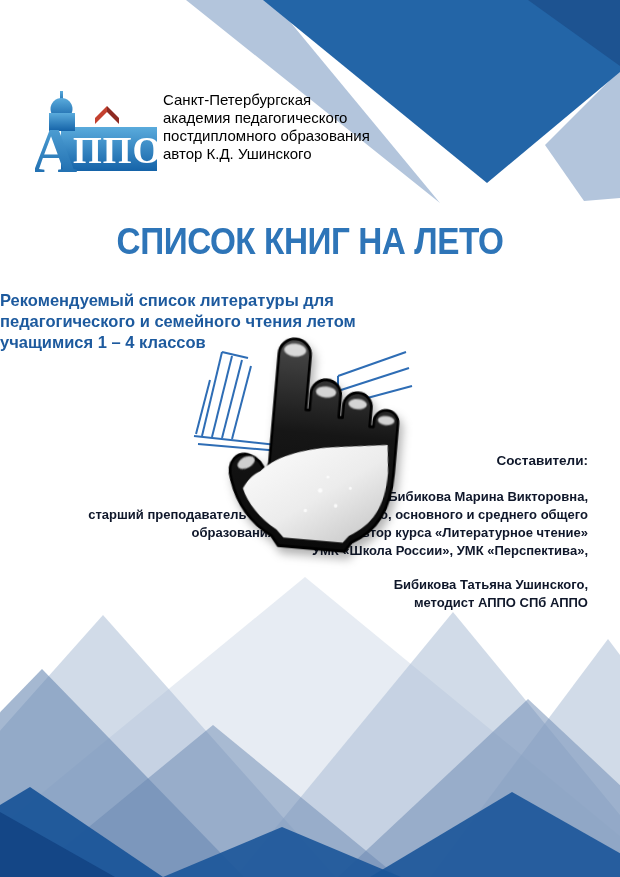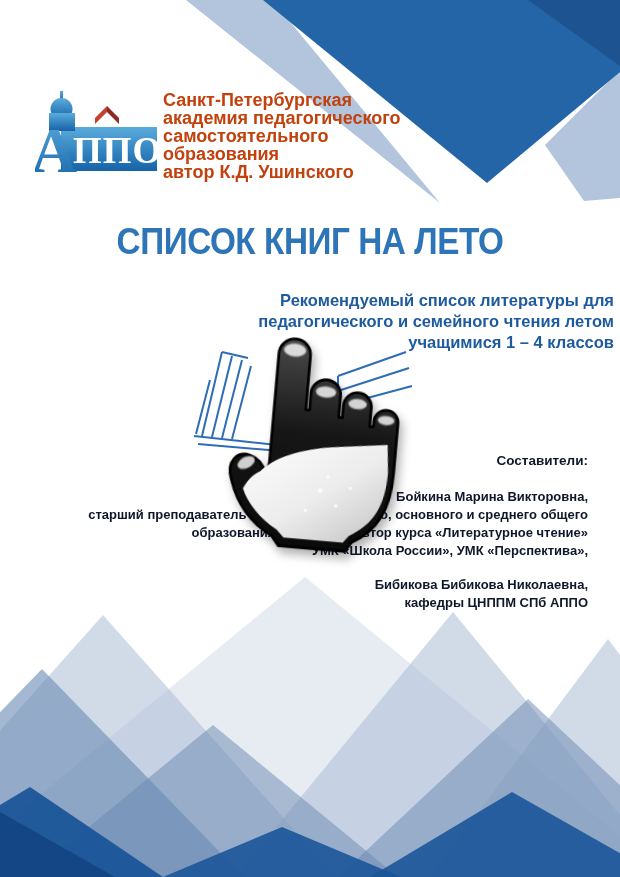--- a/index.html
+++ b/index.html
@@ -29,26 +29,26 @@
   .b-m2 {background:rgba(105,136,178,.50);clip-path:polygon(213px 148px,28px 300px,398px 300px);}
   .b-m3 {background:rgba(105,136,178,.50);clip-path:polygon(528px 122px,338px 300px,718px 300px);}
   .b-d1 {background:rgba(27,85,153,.95); clip-path:polygon(30px 210px,-120px 300px,163px 300px);}
   .b-d2 {background:rgba(27,85,153,.90); clip-path:polygon(282px 250px,163px 300px,401px 300px);}
   .b-d3 {background:rgba(27,85,153,.90); clip-path:polygon(512px 215px,370px 300px,662px 300px);}
   .b-corner{background:#144686;clip-path:polygon(0px 235px,0px 300px,115px 300px);}
   
   .logo-row{position:absolute;left:35px;top:85px;width:420px;height:95px;}
   .logo-svg{position:absolute;left:0;top:0;}
   .org{position:absolute;left:128px;top:6px;width:260px;
-    font-size:18px;line-height:18px;color:#c2410c;font-weight:bold;}
+    font-size:15px;line-height:18px;color:#000000;}
   
   .title{position:absolute;left:0;right:0;top:221px;text-align:center;
     font-size:37px;font-weight:bold;color:#2e75b8;letter-spacing:-0.5px;
     transform:scaleX(0.9);transform-origin:50% 50%;white-space:nowrap;}
-  .subtitle{position:absolute;left:0;right:6px;top:290px;text-align:right;
+  .subtitle{position:absolute;left:0;right:6px;top:290px;text-align:left;
     font-size:16.5px;line-height:21px;font-weight:bold;color:#1d5a9e;z-index:2;}
   
   .credits{position:absolute;left:60px;right:32px;top:452px;text-align:right;
     font-size:13px;line-height:18px;font-weight:bold;color:#0f172a;z-index:2;}
   .credits .heading{font-size:13.5px;}
   .credits .entry1{margin-top:18px;}
   .credits .entry2{margin-top:16px;}
   
   .book-svg{position:absolute;left:188px;top:336px;z-index:1;}
   .hand-svg{position:absolute;left:215px;top:326px;z-index:5;
@@ -99,21 +99,21 @@
       <text x="-4" y="87" font-family="Liberation Serif, serif" font-weight="bold" font-size="64" fill="url(#lg)">А</text>
 
       <text x="38" y="78" font-family="Liberation Serif, serif" font-weight="bold" font-size="37" letter-spacing="1" fill="#ffffff">ППО</text>
 
       <polygon points="60,39 72,27 72,21 60,33" fill="#c4402f"></polygon>
       <polygon points="72,27 84,39 84,33 72,21" fill="#8e2a22"></polygon>
     </svg>
     <div class="org">
       <div>Санкт-Петербургская</div>
       <div>академия педагогического</div>
-      <div>самостоятельного образования</div>
+      <div>постдипломного образования</div>
       <div>автор К.Д. Ушинского</div>
     </div>
   </div>
 
   <div class="title">СПИСОК КНИГ НА ЛЕТО</div>
 
   <div class="subtitle">
     <div>Рекомендуемый список литературы для</div>
     <div>педагогического и семейного чтения летом</div>
     <div>учащимися 1 – 4 классов</div>
@@ -175,24 +175,24 @@
       <circle cx="136" cy="190" r="2.0"></circle>
       <circle cx="104" cy="198" r="1.8"></circle>
       <circle cx="150" cy="170" r="1.6"></circle>
       <circle cx="125" cy="160" r="1.5"></circle>
     </g>
   </svg>
 
   <div class="credits">
     <div class="heading">Составители:</div>
     <div class="entry1">
-      <div>Бойкина Марина Викторовна,</div>
+      <div>Бибикова Марина Викторовна,</div>
       <div>старший преподаватель кафедры начального, основного и среднего общего</div>
       <div>образования СПб АППО, автор курса «Литературное чтение»</div>
       <div>УМК «Школа России», УМК «Перспектива»,</div>
     </div>
     <div class="entry2">
-      <div>Бибикова Бибикова Николаевна,</div>
-      <div>кафедры ЦНППМ СПб АППО</div>
+      <div>Бибикова Татьяна Ушинского,</div>
+      <div>методист АППО СПб АППО</div>
     </div>
   </div>
 
 </div>
 
 </body></html>

